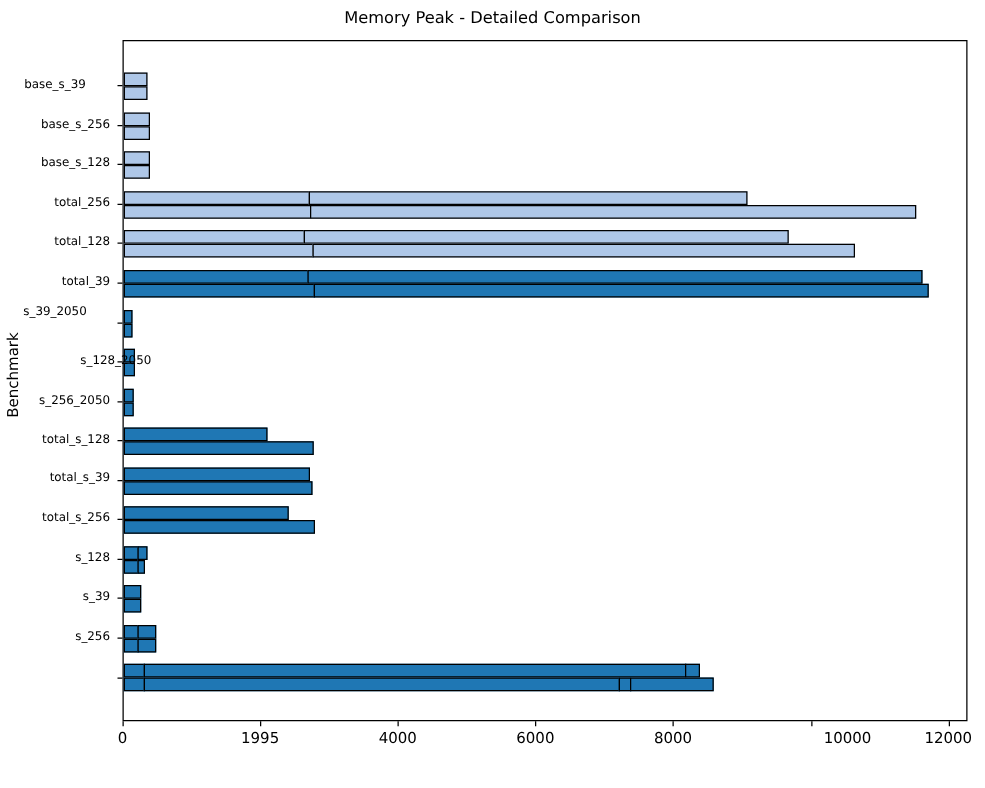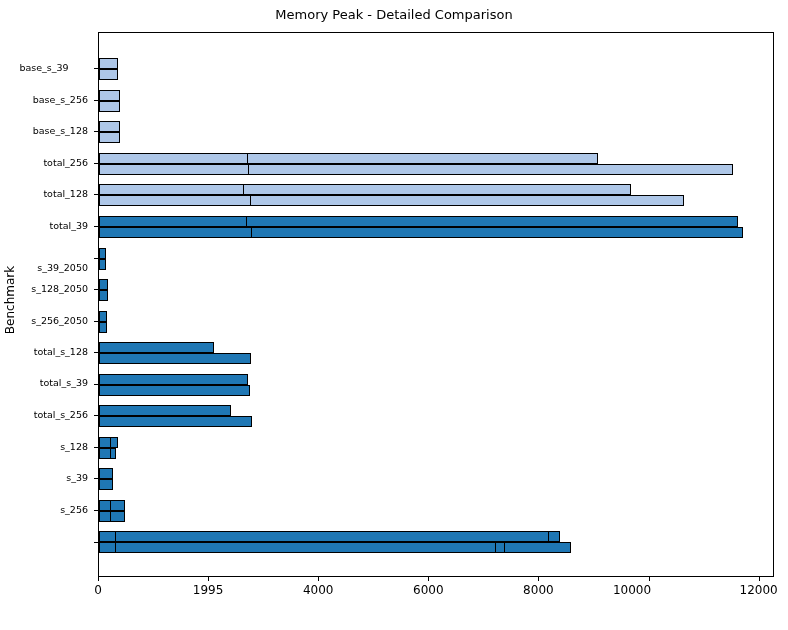--- a/index.html
+++ b/index.html
@@ -142,23 +142,23 @@
       <div class="ytick-label" style="top: 93.8px;">base_s_256</div>
       <div class="ytick-mark" style="left: 94px; top: 131.3px;"></div>
       <div class="ytick-label" style="top: 125.3px;">base_s_128</div>
       <div class="ytick-mark" style="left: 94px; top: 162.9px;"></div>
       <div class="ytick-label" style="top: 156.9px;">total_256</div>
       <div class="ytick-mark" style="left: 94px; top: 194.4px;"></div>
       <div class="ytick-label" style="top: 188.4px;">total_128</div>
       <div class="ytick-mark" style="left: 94px; top: 225.9px;"></div>
       <div class="ytick-label" style="top: 219.9px;">total_39</div>
       <div class="ytick-mark" style="left: 94px; top: 257.5px;"></div>
-      <div class="ytick-label" style="top: 262px;">s_39_2050</div>
+      <div class="ytick-label" style="top: 244px; text-align: center;">s_39_2050</div>
       <div class="ytick-mark" style="left: 94px; top: 289.1px;"></div>
-      <div class="ytick-label" style="top: 283.1px;">s_128_2050</div>
+      <div class="ytick-label" style="top: 283.1px; margin-left: 33px;">s_128_2050</div>
       <div class="ytick-mark" style="left: 94px; top: 320.6px;"></div>
       <div class="ytick-label" style="top: 314.6px;">s_256_2050</div>
       <div class="ytick-mark" style="left: 94px; top: 352.1px;"></div>
       <div class="ytick-label" style="top: 346.1px;">total_s_128</div>
       <div class="ytick-mark" style="left: 94px; top: 383.7px;"></div>
       <div class="ytick-label" style="top: 377px;">total_s_39</div>
       <div class="ytick-mark" style="left: 94px; top: 415.3px;"></div>
       <div class="ytick-label" style="top: 409.3px;">total_s_256</div>
       <div class="ytick-mark" style="left: 94px; top: 446.8px;"></div>
       <div class="ytick-label" style="top: 440.8px;">s_128</div>
@@ -172,17 +172,17 @@
       <div class="xtick-label" style="left: 63px; top: 583px;">0</div>
       <div class="xtick-mark" style="left: 208.1px; top: 577px;"></div>
       <div class="xtick-label" style="left: 173.1px; top: 583px;">1995</div>
       <div class="xtick-mark" style="left: 318.2px; top: 577px;"></div>
       <div class="xtick-label" style="left: 283.2px; top: 583px;">4000</div>
       <div class="xtick-mark" style="left: 428.3px; top: 577px;"></div>
       <div class="xtick-label" style="left: 393.3px; top: 583px;">6000</div>
       <div class="xtick-mark" style="left: 538.4px; top: 577px;"></div>
       <div class="xtick-label" style="left: 503.4px; top: 583px;">8000</div>
       <div class="xtick-mark" style="left: 648.5px; top: 577px;"></div>
-      <div class="xtick-label" style="left: 597px; top: 583px;">10000</div>
+      <div class="xtick-label" style="left: 643px; top: 583px;">10000</div>
       <div class="xtick-mark" style="left: 758.6px; top: 577px;"></div>
       <div class="xtick-label" style="left: 723.6px; top: 583px;">12000</div>
     </div>
 </div>
 
 </body></html>

